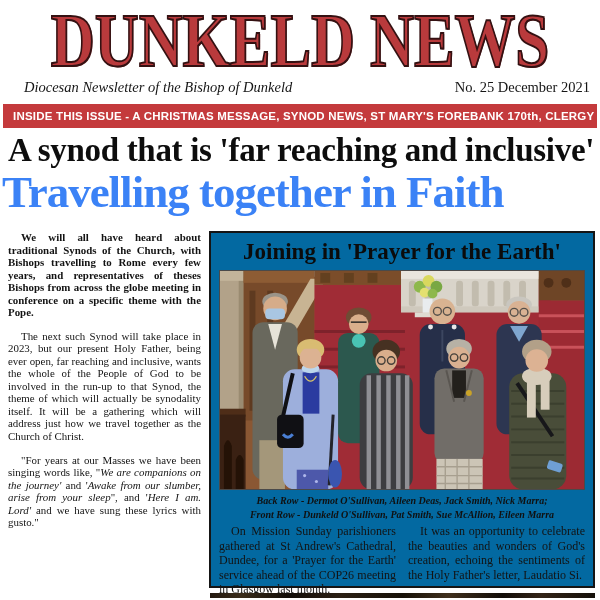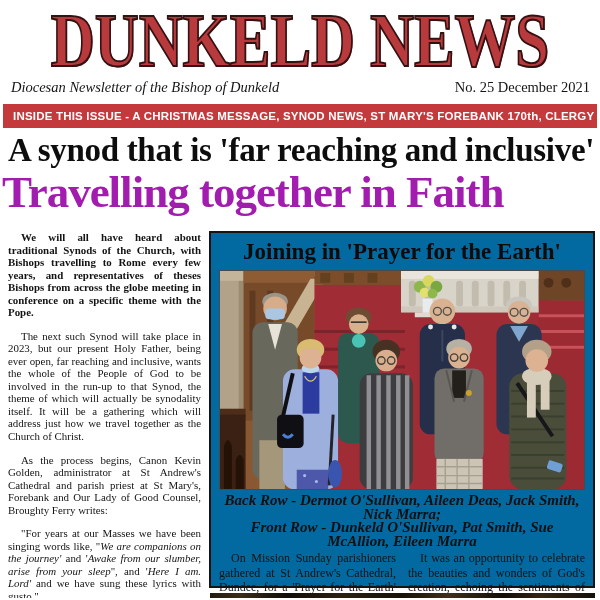--- a/index.html
+++ b/index.html
@@ -15,41 +15,41 @@
     text-align:center; font-weight:bold; font-size:76px; line-height:70px;
     font-family:"Liberation Serif", serif;
     color:#b93a3c; -webkit-text-stroke:2px #341112;
     text-shadow:1px 1px 0 #53181a;
     letter-spacing:0px; white-space:nowrap;
   }
 
   
   .subrow {
     display:flex; justify-content:space-between; align-items:flex-end;
-    padding:0 10px 0 11px; margin-top:4px; font-size:14.5px; color:#151515;
+    padding:0 10px 0 24px; margin-top:4px; font-size:14.5px; color:#151515;
   }
   .sub-left { font-style:italic; }
 
   
   .banner {
     margin:8px 3px 0 3px; background:#c43a3c; color:#ffffff;
     font-family:"Liberation Sans", sans-serif; font-weight:bold;
     font-size:11.5px; line-height:14px; padding:5px 8px 5px 10px;
     letter-spacing:0.2px; box-sizing:border-box; height:24px;
     white-space:nowrap; overflow:hidden;
   }
 
   
   .kicker {
     margin:6px 0 0 8px; font-weight:bold; font-size:33px; line-height:32px;
     letter-spacing:-0.3px; color:#0d0d0d; white-space:nowrap;
   }
   .mainhead {
     margin:1px 0 0 2px; font-weight:bold; font-size:45px; line-height:50px;
-    letter-spacing:-1px; color:#a21caf; white-space:nowrap;
+    letter-spacing:-1px; color:#3b82f6; white-space:nowrap;
   }
 
   
   .content { display:flex; margin:14px 5px 0 8px; gap:8px; }
 
   .article-col {
     width:193px; flex:none; font-size:10.9px; line-height:1.15;
     text-align:justify; color:#131313;
   }
   .article-col p { margin:0 0 11px 0; text-indent:13px; }
@@ -63,21 +63,21 @@
     padding:2px 8px 4px 8px; display:flex; flex-direction:column;
   }
   .feature-title {
     text-align:center; font-weight:bold; font-size:23px; line-height:31px;
     color:#0b0b0b; margin:1px 0 3px 0; white-space:nowrap;
   }
   .photo-wrap { height:222px; border:1px solid #4a4a4a; background:#8a5733; }
   .photo-wrap svg { display:block; width:100%; height:100%; }
   .caption {
     text-align:center; font-style:italic; font-weight:bold;
-    font-size:15px; line-height:13.5px; margin-top:4px; color:#101010;
+    font-size:10px; line-height:13.5px; margin-top:4px; color:#101010;
   }
   .box-cols {
     display:flex; gap:12px; margin-top:3px;
     font-size:12px; line-height:1.2; text-align:justify; color:#131313;
   }
   .box-col { flex:1; text-indent:12px; }
 
   
   .bottom-strip {
     position:absolute; left:210px; right:5px; top:593px; height:7px;
@@ -102,21 +102,20 @@
   <div class="banner">INSIDE THIS ISSUE - A CHRISTMAS MESSAGE, SYNOD NEWS, ST MARY'S FOREBANK 170th, CLERGY MOVES</div>
 
   <div class="kicker">A synod that is 'far reaching and inclusive'</div>
   <div class="mainhead">Travelling together in Faith</div>
 
   <div class="content">
 
     <div class="article-col">
       <p class="lead">We will all have heard about traditional Synods of the Church, with Bishops travelling to Rome every few years, and representatives of theses Bishops from across the globe meeting in conference on a specific theme with the Pope.</p>
       <p>The next such Synod will take place in 2023, but our present Holy Father, being ever open, far reaching and inclusive, wants the whole of the People of God to be involved in the run-up to that Synod, the theme of which will actually be synodality itself. It will be a gathering which will address just how we travel together as the Church of Christ.</p>
-      <p>As the process begins, Canon Kevin Golden, administrator at St Andrew's Cathedral and parish priest at St Mary's, Forebank and Our Lady of Good Counsel, Broughty Ferry writes:</p>
       <p><span>"For years at our Masses we have been singing words like, "</span><em>We are companions on the journey'</em><span> and '</span><em>Awake from our slumber, arise from your sleep</em><span>", and '</span><em>Here I am. Lord'</em><span> and we have sung these lyrics with gusto."</span></p>
     </div>
 
     <div class="feature">
       <div class="feature-title">Joining in 'Prayer for the Earth'</div>
 
       <div class="photo-wrap">
         <svg viewBox="0 0 370 222" preserveAspectRatio="none" aria-hidden="true">
 
           <rect width="370" height="222" fill="#8a5733"></rect>

